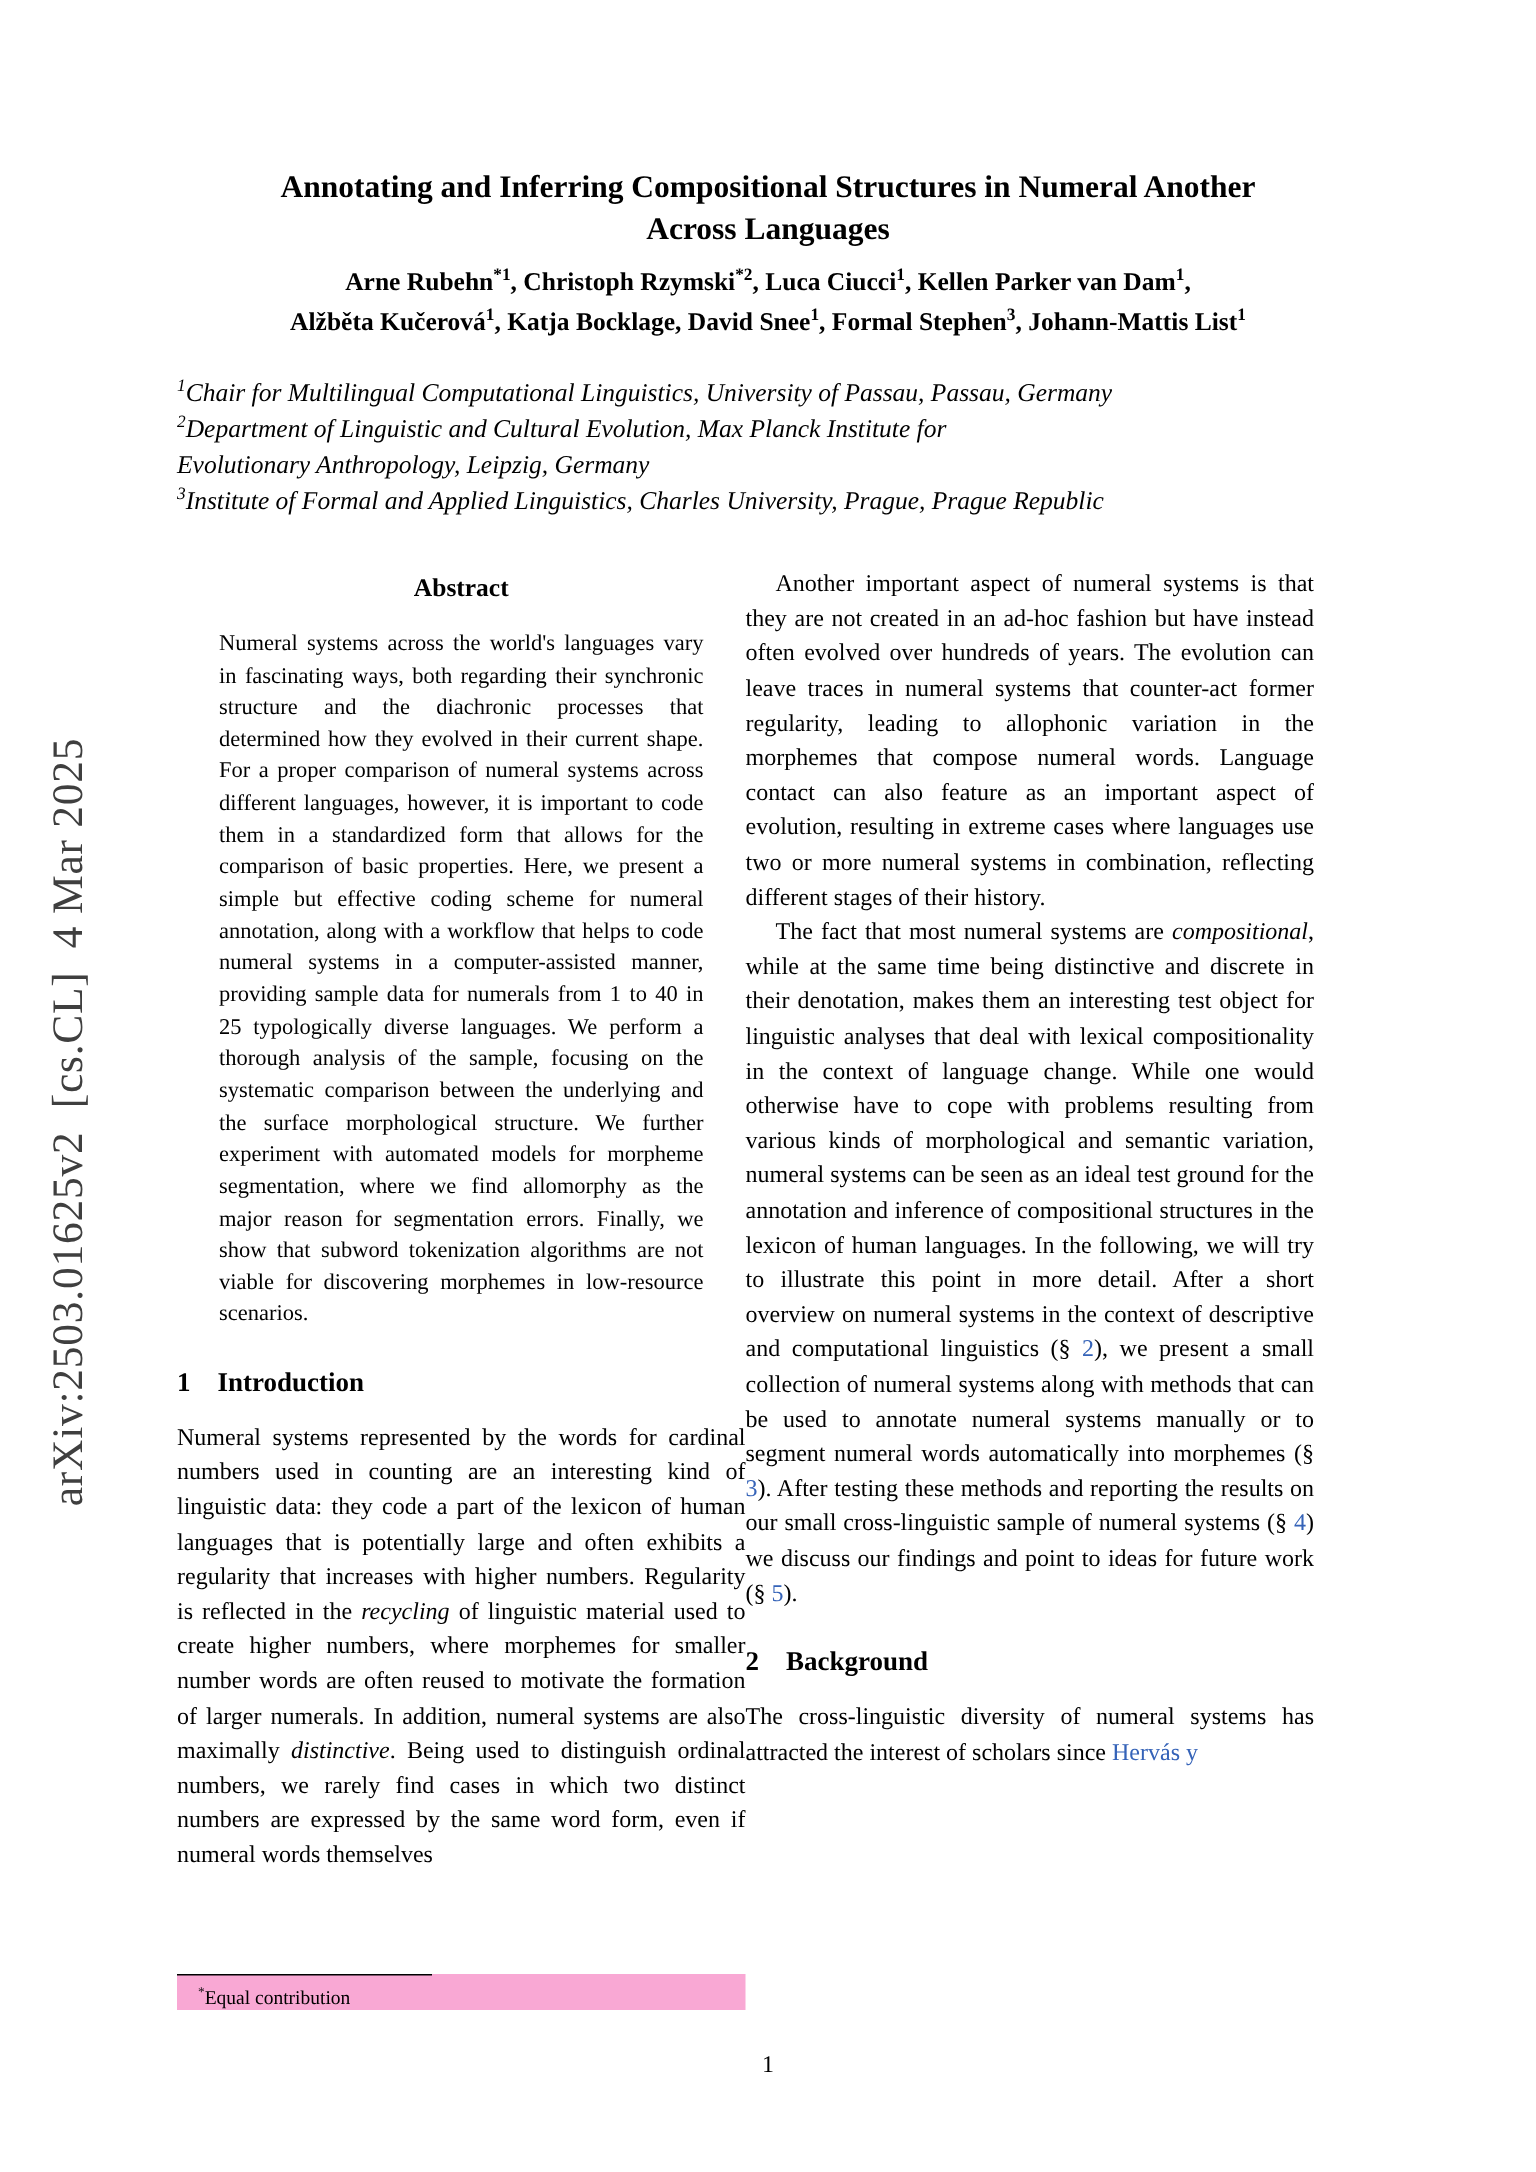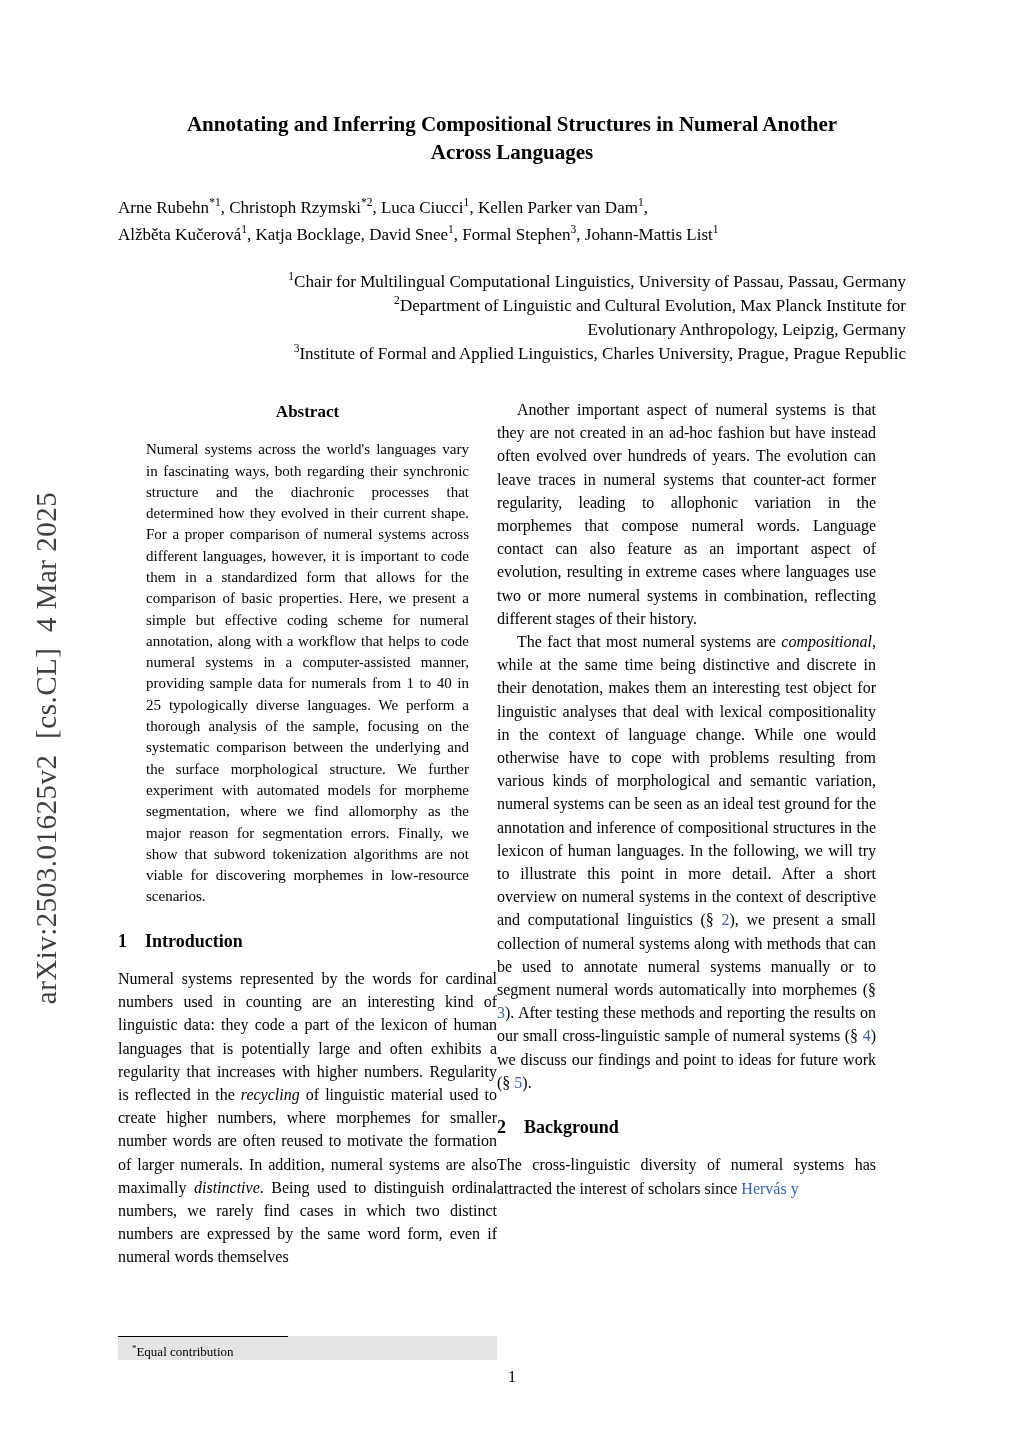--- a/index.html
+++ b/index.html
@@ -34,31 +34,32 @@
     width: 788px;
   }
   .title {
     margin-top: 110px;
     text-align: center;
     font-weight: bold;
     font-size: 21px;
     line-height: 28px;
   }
   .authors {
-    margin-top: 28px;
-    text-align: left;
-    font-weight: normal;
+    margin-top: 8px;
+    text-align: center;
+    font-weight: bold;
     font-size: 17px;
     line-height: 27px;
   }
   .affiliations {
     margin-top: 22px;
-    text-align: right;
+    text-align: left;
     font-size: 17px;
     line-height: 24px;
+    font-style: italic;
   }
   sup { font-size: 68%; line-height: 0; }
   .columns {
     display: flex;
     margin-top: 32px;
     height: 962px;
     position: relative;
   }
   .col {
     width: 379px;
@@ -86,21 +87,21 @@
   }
   .sec-num { margin-right: 18px; }
   p.body-para { margin: 0; }
   p.indent { text-indent: 20px; }
   .link { color: var(--link-color); }
   .footnote-block {
     position: absolute;
     bottom: 0;
     left: 0;
     width: 100%;
-    background: #e5e5e5;
+    background: #f9a8d4;
   }
   .footnote-rule {
     width: 170px;
     border-top: 1.2px solid #000;
     margin-bottom: 6px;
   }
   .footnote {
     font-size: 13px;
     line-height: 17px;
     text-align: left;

